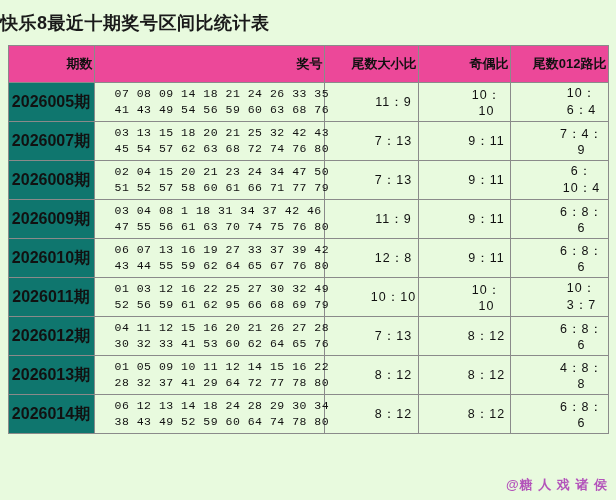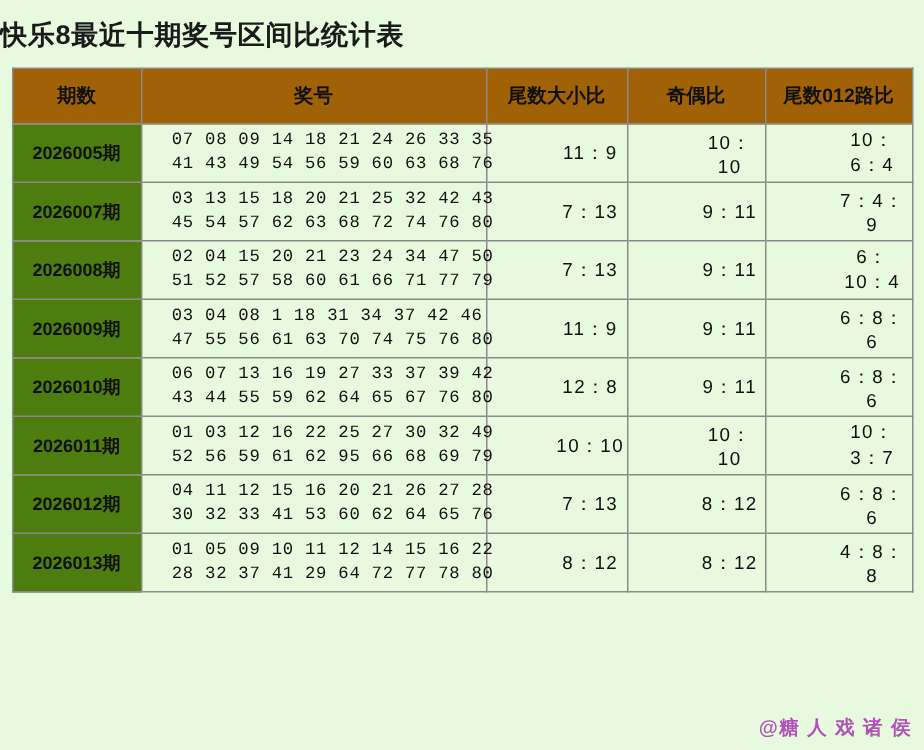--- a/index.html
+++ b/index.html
@@ -37,27 +37,28 @@
   table.main th, table.main td {
     border: 1px solid #8a8a8a;
     text-align: center;
     vertical-align: middle;
     color: #111;
   }
   table.main thead th {
     font-size: 13px;
     font-weight: bold;
     height: 34px;
-    background: #a16207;
+    background: #ec4899;
+    text-align: right;
   }
   td.period {
-    font-size: 12px;
+    font-size: 16px;
     font-weight: bold;
     width: 86px;
-    background: #4d7c0f;
+    background: #0f766e;
   }
   td.nums {
     font-size: 11.5px;
     font-family: "Liberation Mono", monospace;
     letter-spacing: 0.5px;
     line-height: 16px;
     padding: 3px 20px;
     text-align: left;
     white-space: nowrap;
   }
@@ -186,18 +187,28 @@
       <tr>
         <td class="period">2026013期</td>
         <td class="nums">
           <span class="row">01 05 09 10 11 12 14 15 16 22</span>
           <span class="row">28 32 37 41 29 64 72 77 78 80</span>
         </td>
         <td class="ratio">8：12</td>
         <td class="ratio">8：12</td>
         <td class="ratio">4：8：8</td>
       </tr>
+      <tr>
+        <td class="period">2026014期</td>
+        <td class="nums">
+          <span class="row">06 12 13 14 18 24 28 29 30 34</span>
+          <span class="row">38 43 49 52 59 60 64 74 78 80</span>
+        </td>
+        <td class="ratio">8：12</td>
+        <td class="ratio">8：12</td>
+        <td class="ratio">6：8：6</td>
+      </tr>
     </tbody>
   </table>
 
   <div class="watermark">@糖 人 戏 诸 侯</div>
 
 </div>
 
 </body></html>

